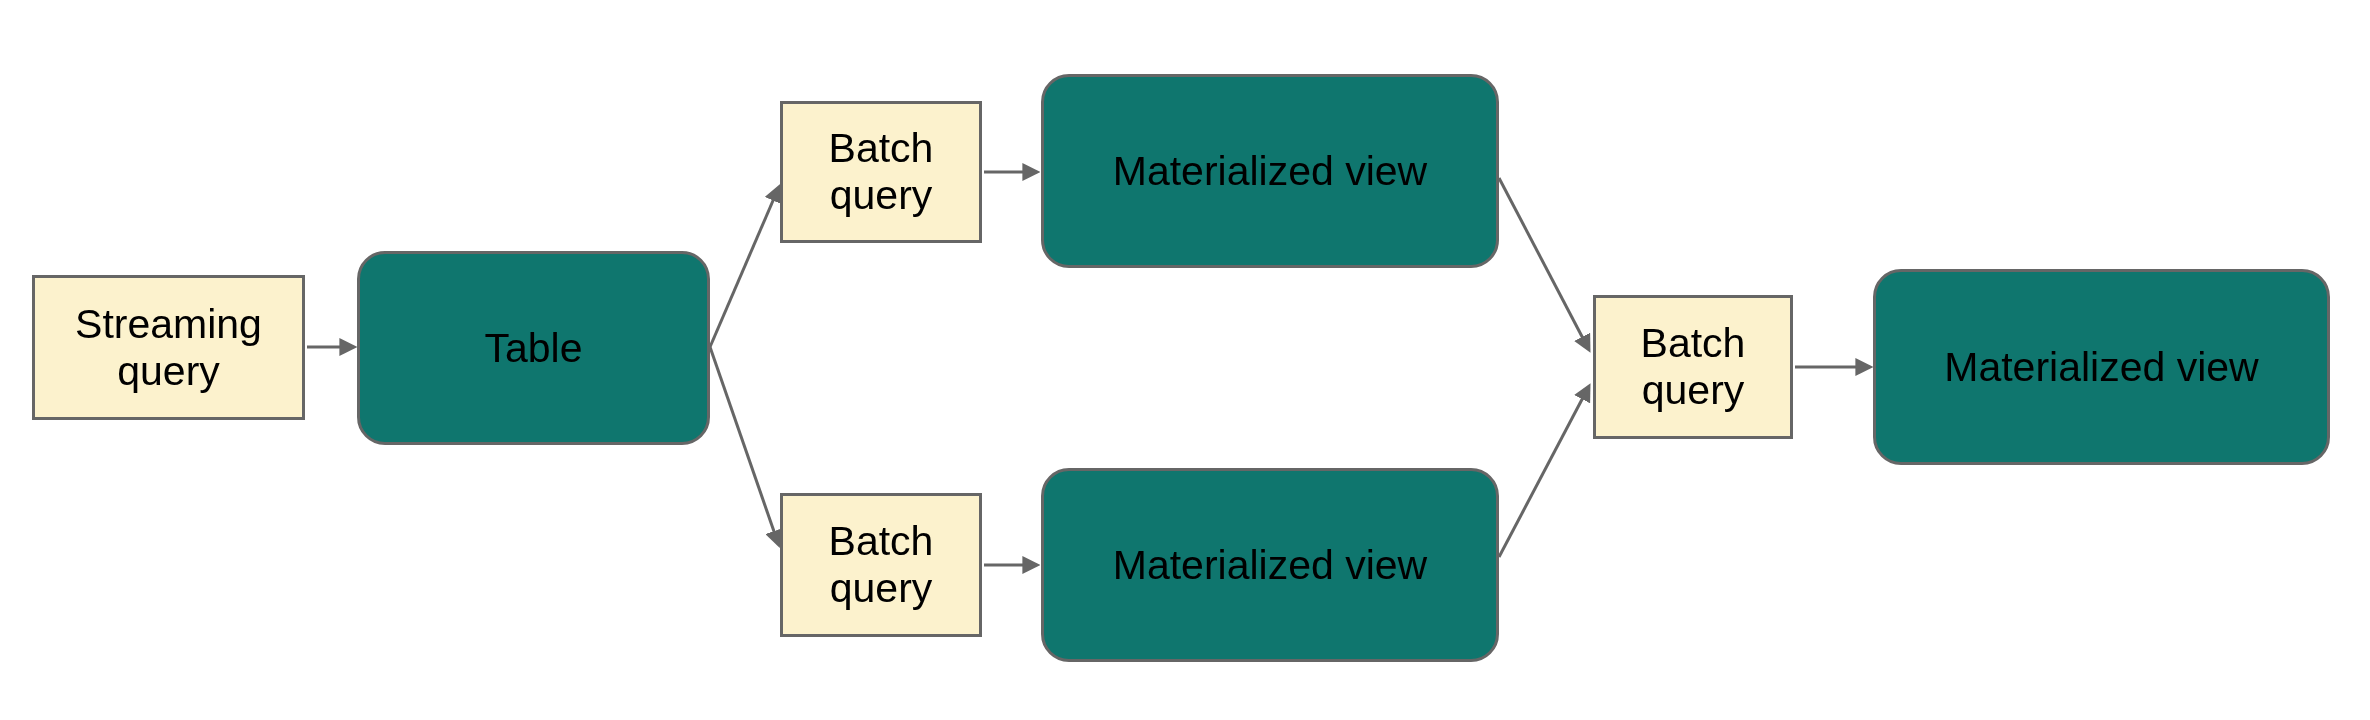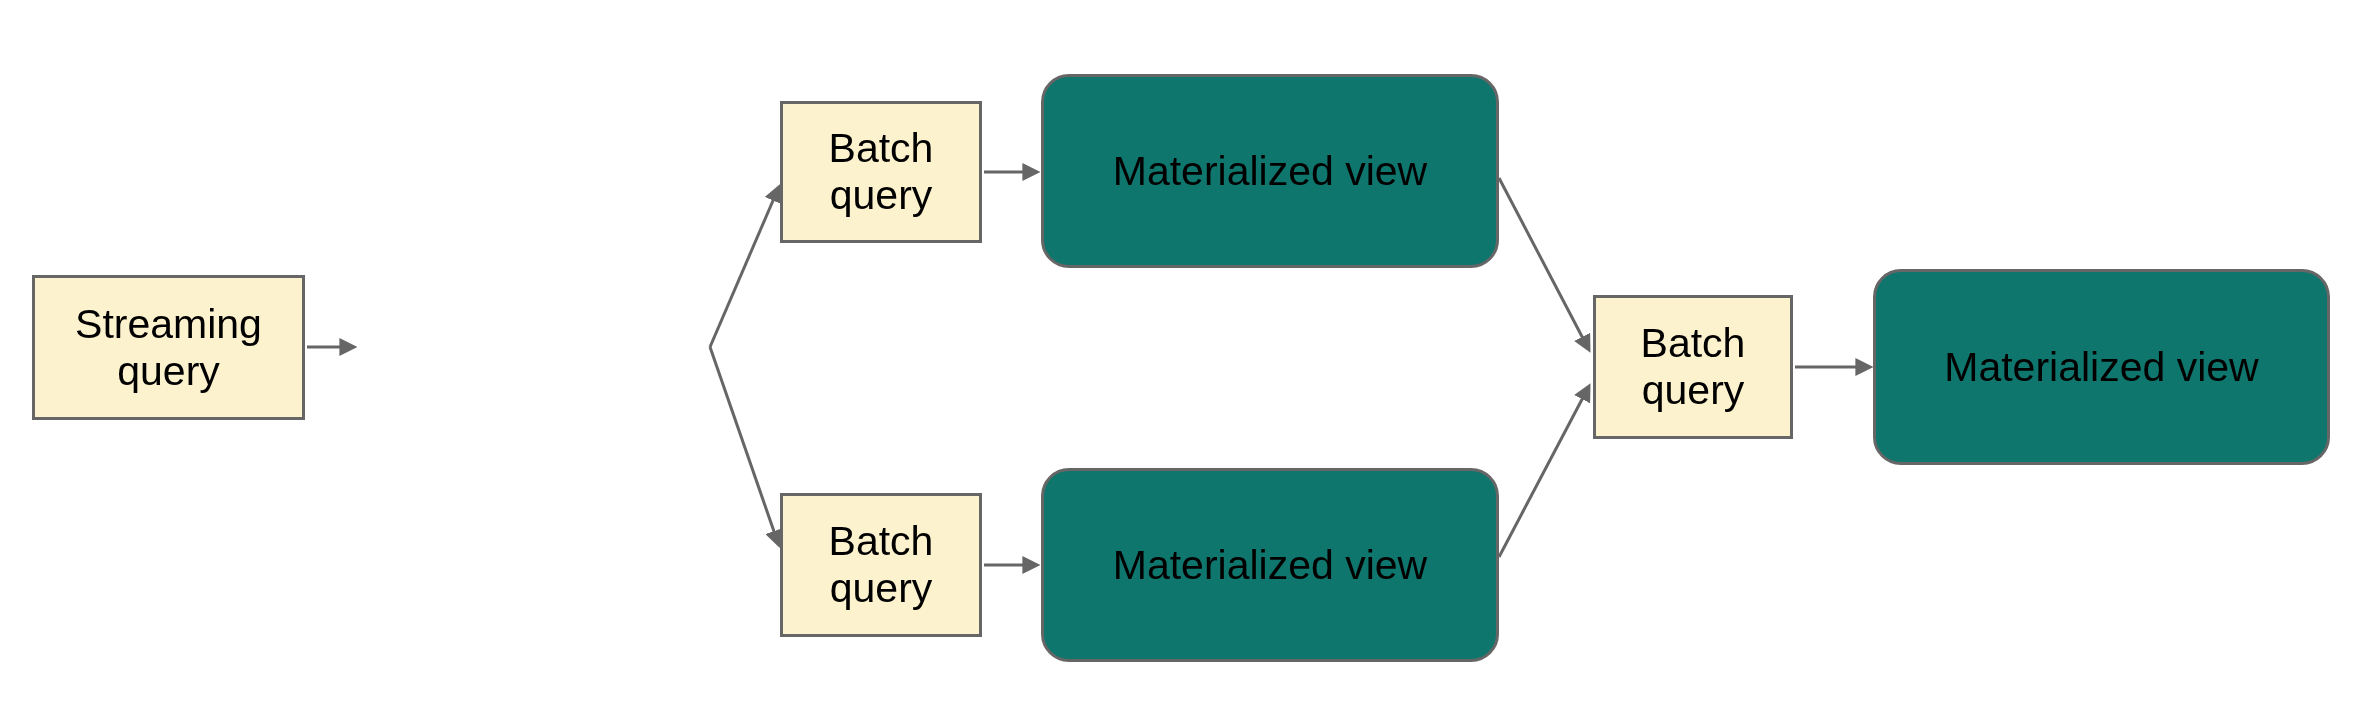--- a/index.html
+++ b/index.html
@@ -68,20 +68,23 @@
       <line x1="1499" y1="178" x2="1588" y2="348" marker-end="url(#arrowhead)"></line>
       <line x1="1499" y1="557" x2="1588" y2="388" marker-end="url(#arrowhead)"></line>
       <line x1="1795" y1="367" x2="1868" y2="367" marker-end="url(#arrowhead)"></line>
     </g>
   </svg>
 
   <div class="node process" style="left:32px;   top:275px; width:273px; height:145px;">
     <span class="label">Streaming query</span>
   </div>
 
+  <div class="node store" style="left:357px;  top:251px; width:353px; height:194px;">
+    <span class="label">Table</span>
+  </div>
 
   <div class="node process" style="left:780px;  top:101px; width:202px; height:142px;">
     <span class="label">Batch query</span>
   </div>
 
   <div class="node store" style="left:1041px; top:74px;  width:458px; height:194px;">
     <span class="label">Materialized view</span>
   </div>
 
   <div class="node process" style="left:780px;  top:493px; width:202px; height:144px;">

